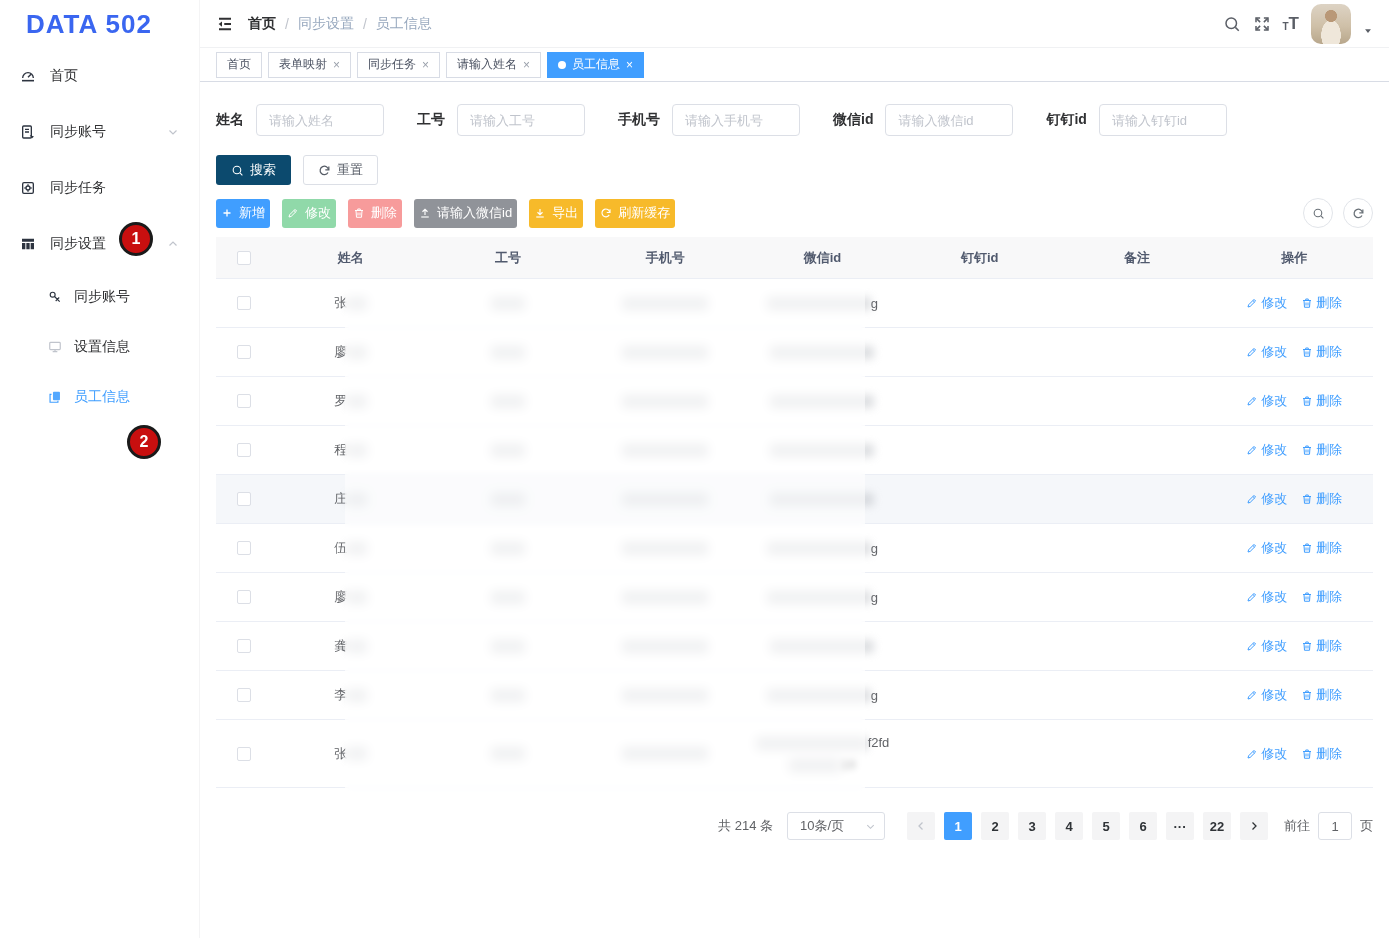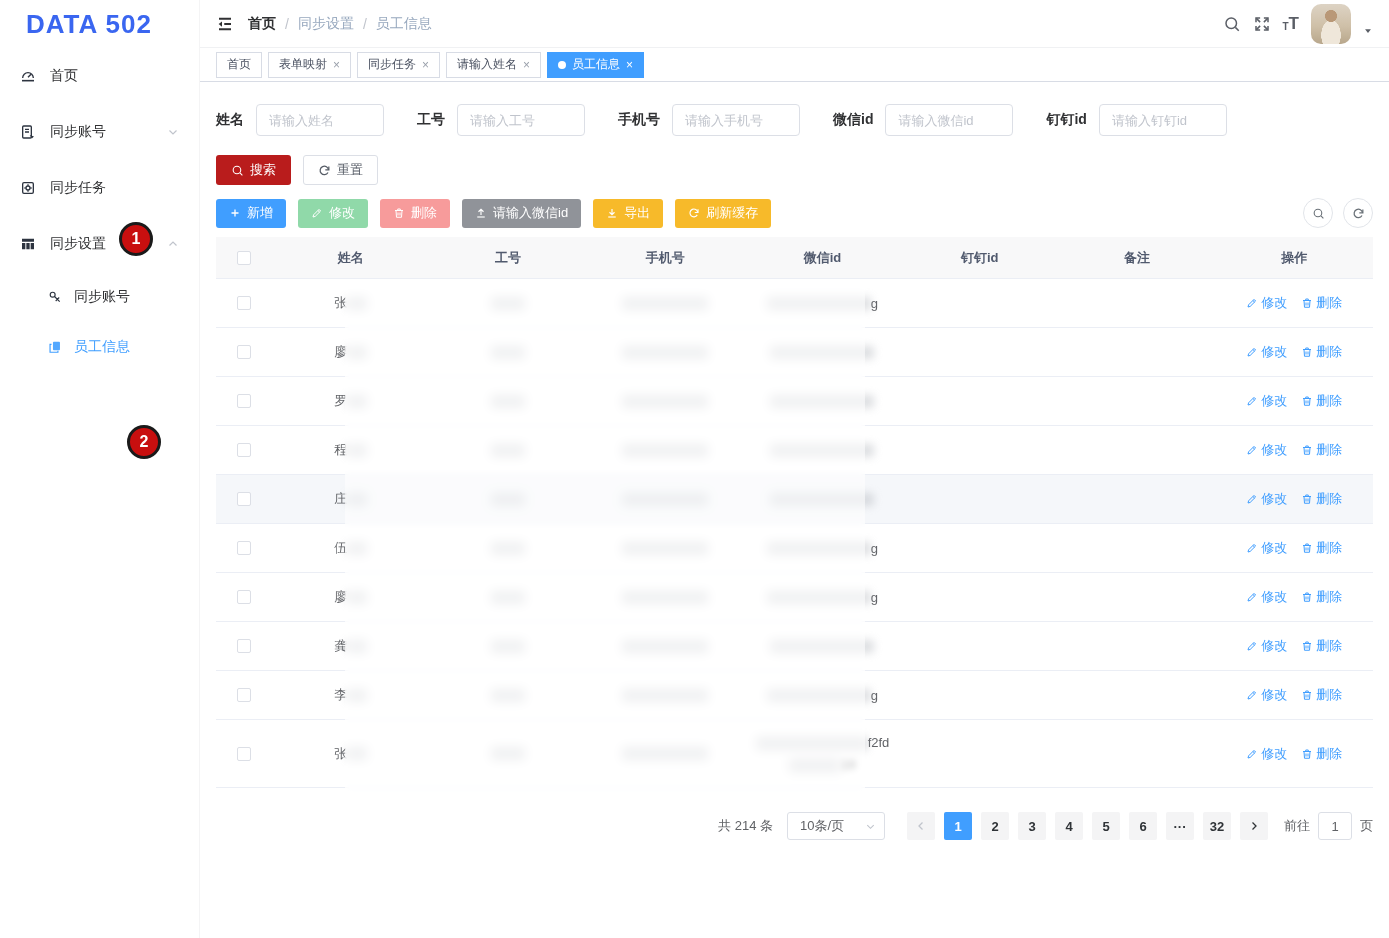--- a/index.html
+++ b/index.html
@@ -47,25 +47,25 @@
   
   .content{padding:22px 16px 0 16px;position:relative;}
   .filter-row{display:flex;align-items:center;height:32px;margin-bottom:19px;}
   .filter-item{display:flex;align-items:center;margin-right:33px;}
   .filter-item label{font-size:14px;font-weight:700;color:#303133;margin-right:12px;white-space:nowrap;}
   .filter-item input{width:128px;height:32px;border:1px solid #dcdfe6;border-radius:4px;padding:0 12px;font-size:13px;color:#606266;outline:none;}
   .filter-item input::placeholder{color:#c0c4cc;}
   .filter-actions{display:flex;gap:12px;margin-bottom:13px;}
   .btn{height:30px;padding:0 14px;border-radius:3px;font-size:13px;display:inline-flex;align-items:center;gap:6px;border:1px solid transparent;cursor:pointer;background:#fff;}
   .btn .icon{font-size:13px;}
-  .btn-search{background:#b91c1c;color:#fff;}
+  .btn-search{background:#0c4a6e;color:#fff;}
   .btn-reset{border-color:#dcdfe6;color:#565c66;}
   .toolbar{display:flex;align-items:center;margin-bottom:9px;}
   .tb-group{display:flex;gap:12px;}
-  .tb-btn{height:29px;padding:0 13px;border-radius:3px;font-size:13px;color:#fff;display:inline-flex;align-items:center;gap:6px;border:none;cursor:pointer;}
+  .tb-btn{height:29px;padding:0 5px;border-radius:3px;font-size:13px;color:#fff;display:inline-flex;align-items:center;gap:6px;border:none;cursor:pointer;}
   .tb-btn .icon{font-size:12px;}
   .tb-blue{background:#409EFF;}
   .tb-green{background:#90d9a9;}
   .tb-red{background:#f79b9b;}
   .tb-gray{background:#909399;}
   .tb-gold{background:#f7ba2a;}
   .toolbar-right{margin-left:auto;display:flex;gap:10px;}
   .circle-btn{width:30px;height:30px;border-radius:50%;border:1px solid #e2e5ea;background:#fff;color:#697077;display:flex;align-items:center;justify-content:center;cursor:pointer;font-size:13px;}
   
   .table{position:relative;font-size:13px;}
@@ -160,20 +160,29 @@
         <div class="submenu">
           <div class="menu-item">
             <span class="icon mi-icon">
               <svg viewBox="0 0 24 24" fill="none" stroke="currentColor" stroke-width="2">
                 <circle cx="8" cy="8" r="4.2"></circle>
                 <path d="M11.2 11.2L20 20M16 16l3.2-3.2M13.2 18.8l2.3-2.3"></path>
               </svg>
             </span>
             <span class="mi-label">同步账号</span>
           </div>
+          <div class="menu-item">
+            <span class="icon mi-icon muted">
+              <svg viewBox="0 0 24 24" fill="none" stroke="currentColor" stroke-width="2">
+                <rect x="3" y="4" width="18" height="12.5" rx="1.5"></rect>
+                <path d="M12 16.5V20M8 20h8"></path>
+              </svg>
+            </span>
+            <span class="mi-label">设置信息</span>
+          </div>
           <div class="menu-item active">
             <span class="icon mi-icon">
               <svg viewBox="0 0 24 24" fill="none" stroke="currentColor" stroke-width="2">
                 <rect x="8.5" y="3" width="12" height="14.5" rx="1.5" fill="currentColor" stroke="none" opacity=".9"></rect>
                 <path d="M6 7.5H3.5V21H17v-2.5"></path>
               </svg>
             </span>
             <span class="mi-label">员工信息</span>
           </div>
         </div>
@@ -804,21 +813,21 @@
                 </svg>
               </span>
             </button>
             <button class="pbtn active">1</button>
             <button class="pbtn">2</button>
             <button class="pbtn">3</button>
             <button class="pbtn">4</button>
             <button class="pbtn">5</button>
             <button class="pbtn">6</button>
             <button class="pbtn">···</button>
-            <button class="pbtn">32</button>
+            <button class="pbtn">22</button>
             <button class="pbtn nav">
               <span class="icon">
                 <svg viewBox="0 0 24 24" fill="none" stroke="currentColor" stroke-width="2.6">
                   <path d="M9 5l7 7-7 7"></path>
                 </svg>
               </span>
             </button>
           </div>
         <div class="goto">
           <span>前往</span>

